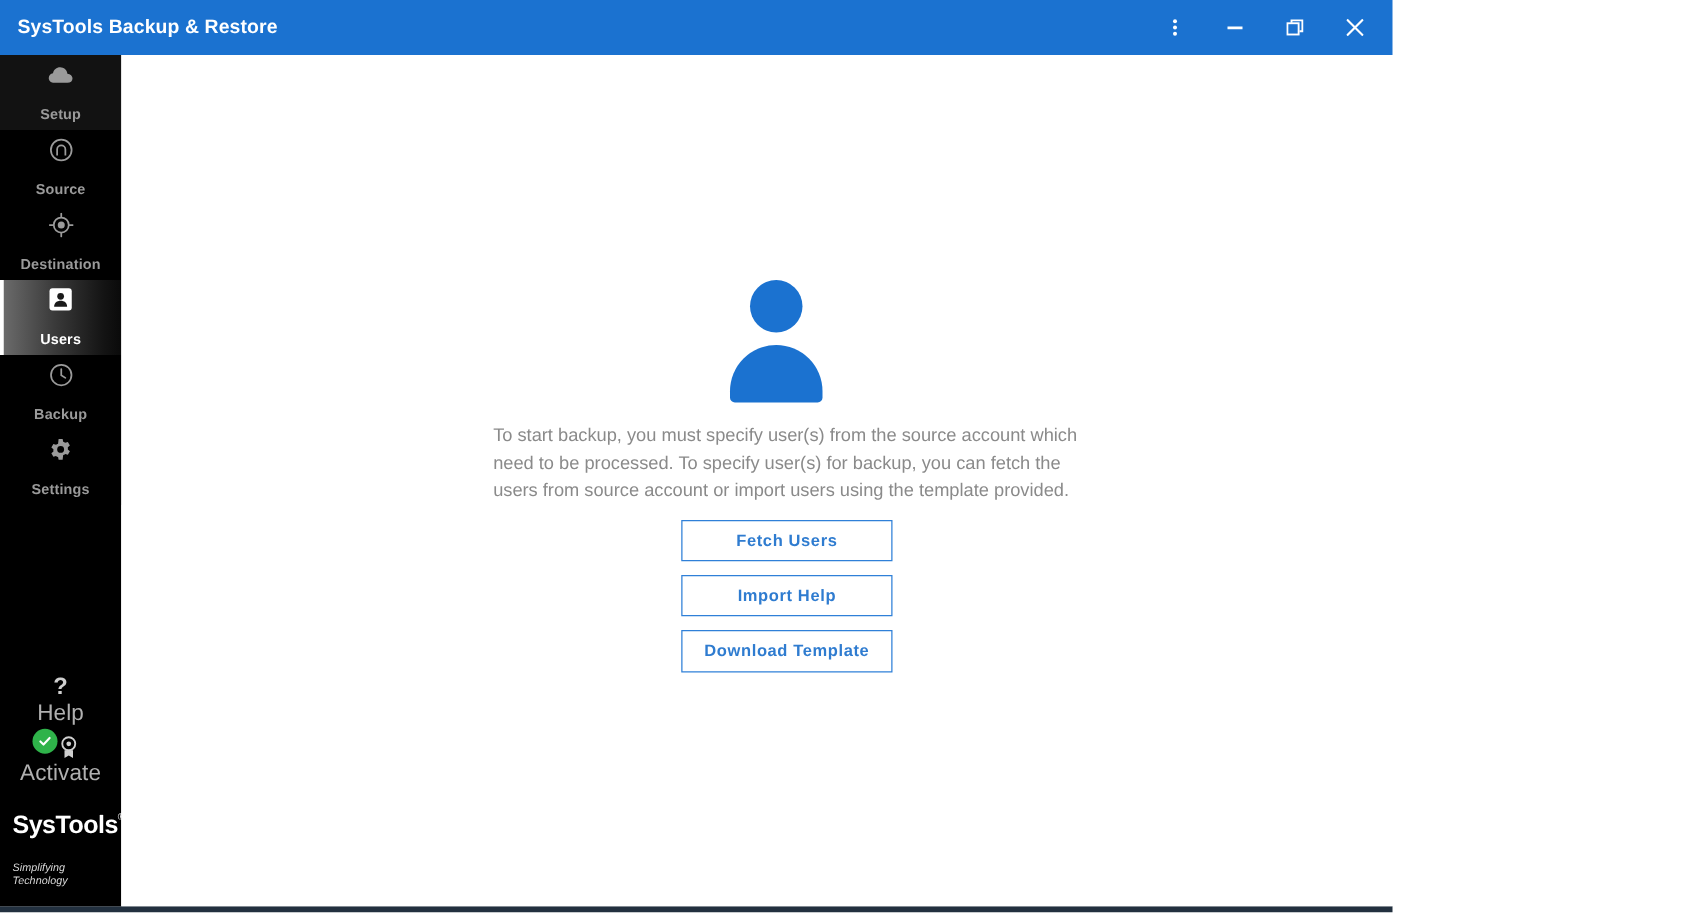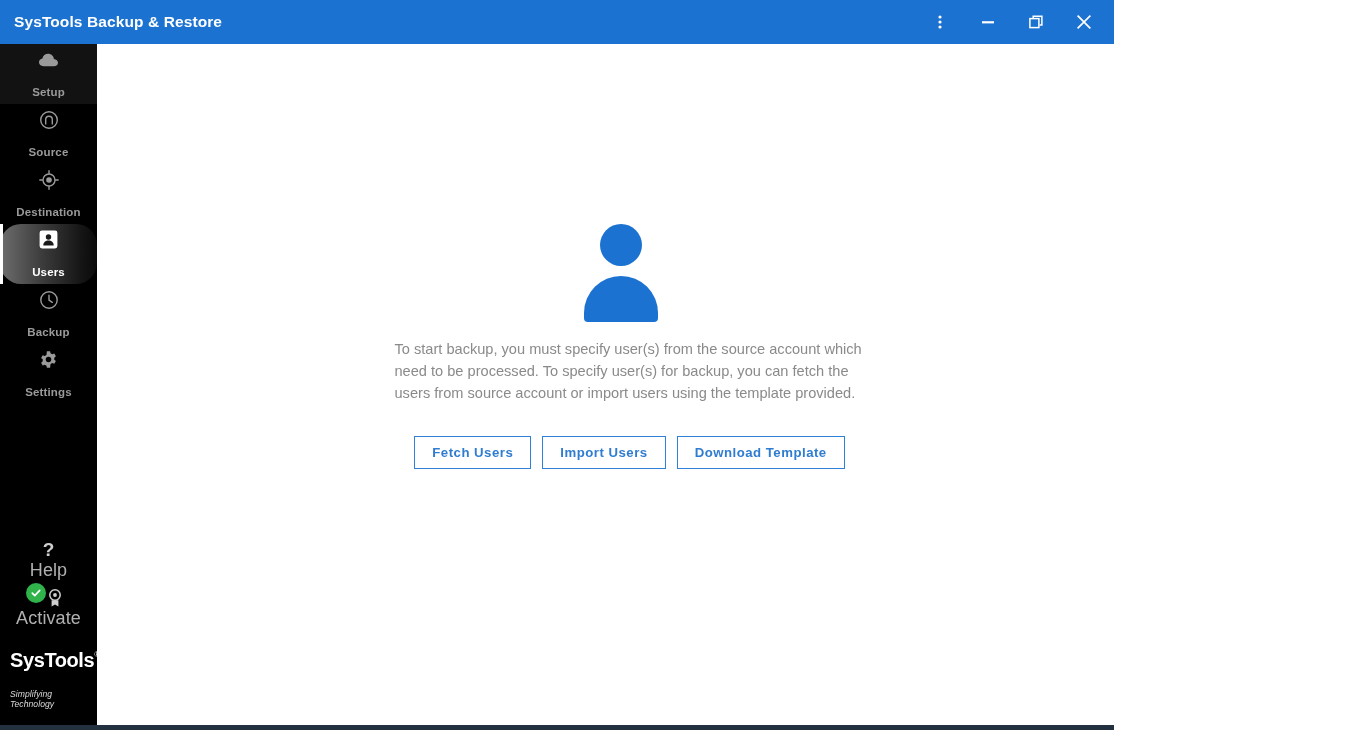--- a/index.html
+++ b/index.html
@@ -85,21 +85,20 @@
   }
   .nav-item .nav-icon {
     height: 20px;
     display: flex; align-items: center; justify-content: center;
     color: #9a9a9a;
   }
   .nav-item.tone { background: #121212; }
   .nav-item.active {
     background: linear-gradient(to right, #6e6e6e 0%, #3a3a3a 45%, #141414 85%, #0a0a0a 100%);
     color: #ffffff;
-    border-radius: 21px;
   }
   .nav-item.active .nav-label { color: #ffffff; }
   .nav-item.active::before {
     content: "";
     position: absolute;
     left: 0; top: 0; bottom: 0;
     width: 3px;
     background: #ffffff;
   }
 
@@ -216,24 +215,25 @@
   .desc {
     margin-top: 14px;
     width: 470px;
     text-align: left;
     color: #8a8a8a;
     font-size: 14.6px;
     line-height: 22px;
     margin-left: 36px;
   }
   .btn-row {
-    margin-top: 32px;
+    margin-top: 12px;
     display: flex;
     gap: 11px;
     margin-left: 36px;
+    flex-direction: column;
   }
   .btn {
     background: #ffffff;
     border: 1.6px solid #2f80d8;
     color: #2f7cd0;
     font-size: 13.2px;
     font-weight: bold;
     letter-spacing: 0.5px;
     padding: 9px 17px;
     line-height: 1;
@@ -401,21 +401,21 @@
 
         <div class="user-illustration">
           <div class="user-head"></div>
           <div class="user-body"></div>
         </div>
 
         <div class="desc">To start backup, you must specify user(s) from the source account which need to be processed. To specify user(s) for backup, you can fetch the users from source account or import users using the template provided.</div>
 
         <div class="btn-row">
           <button class="btn">Fetch Users</button>
-          <button class="btn">Import Users</button>
+          <button class="btn">Import Help</button>
           <button class="btn">Download Template</button>
         </div>
 
       </div>
 
     </div>
 
   </div>
 
 </div>

